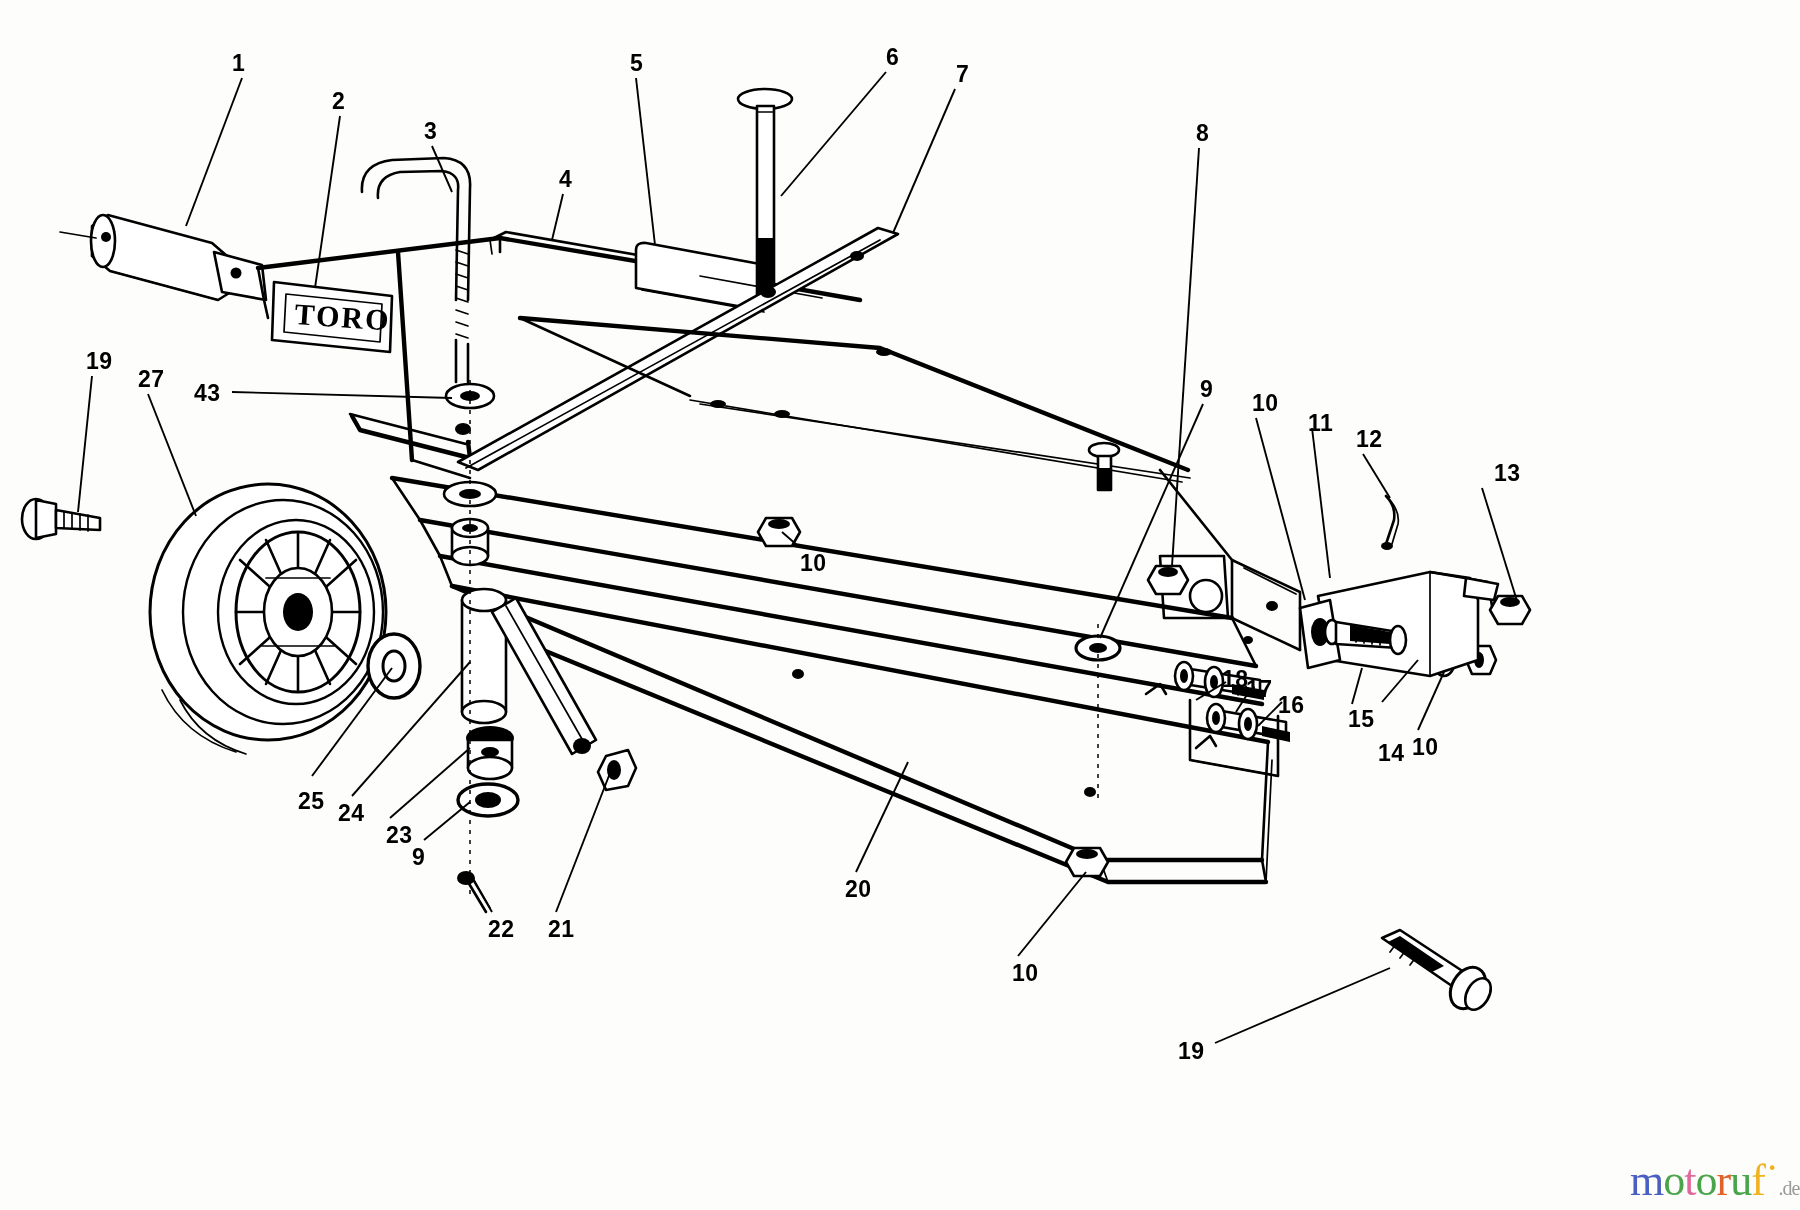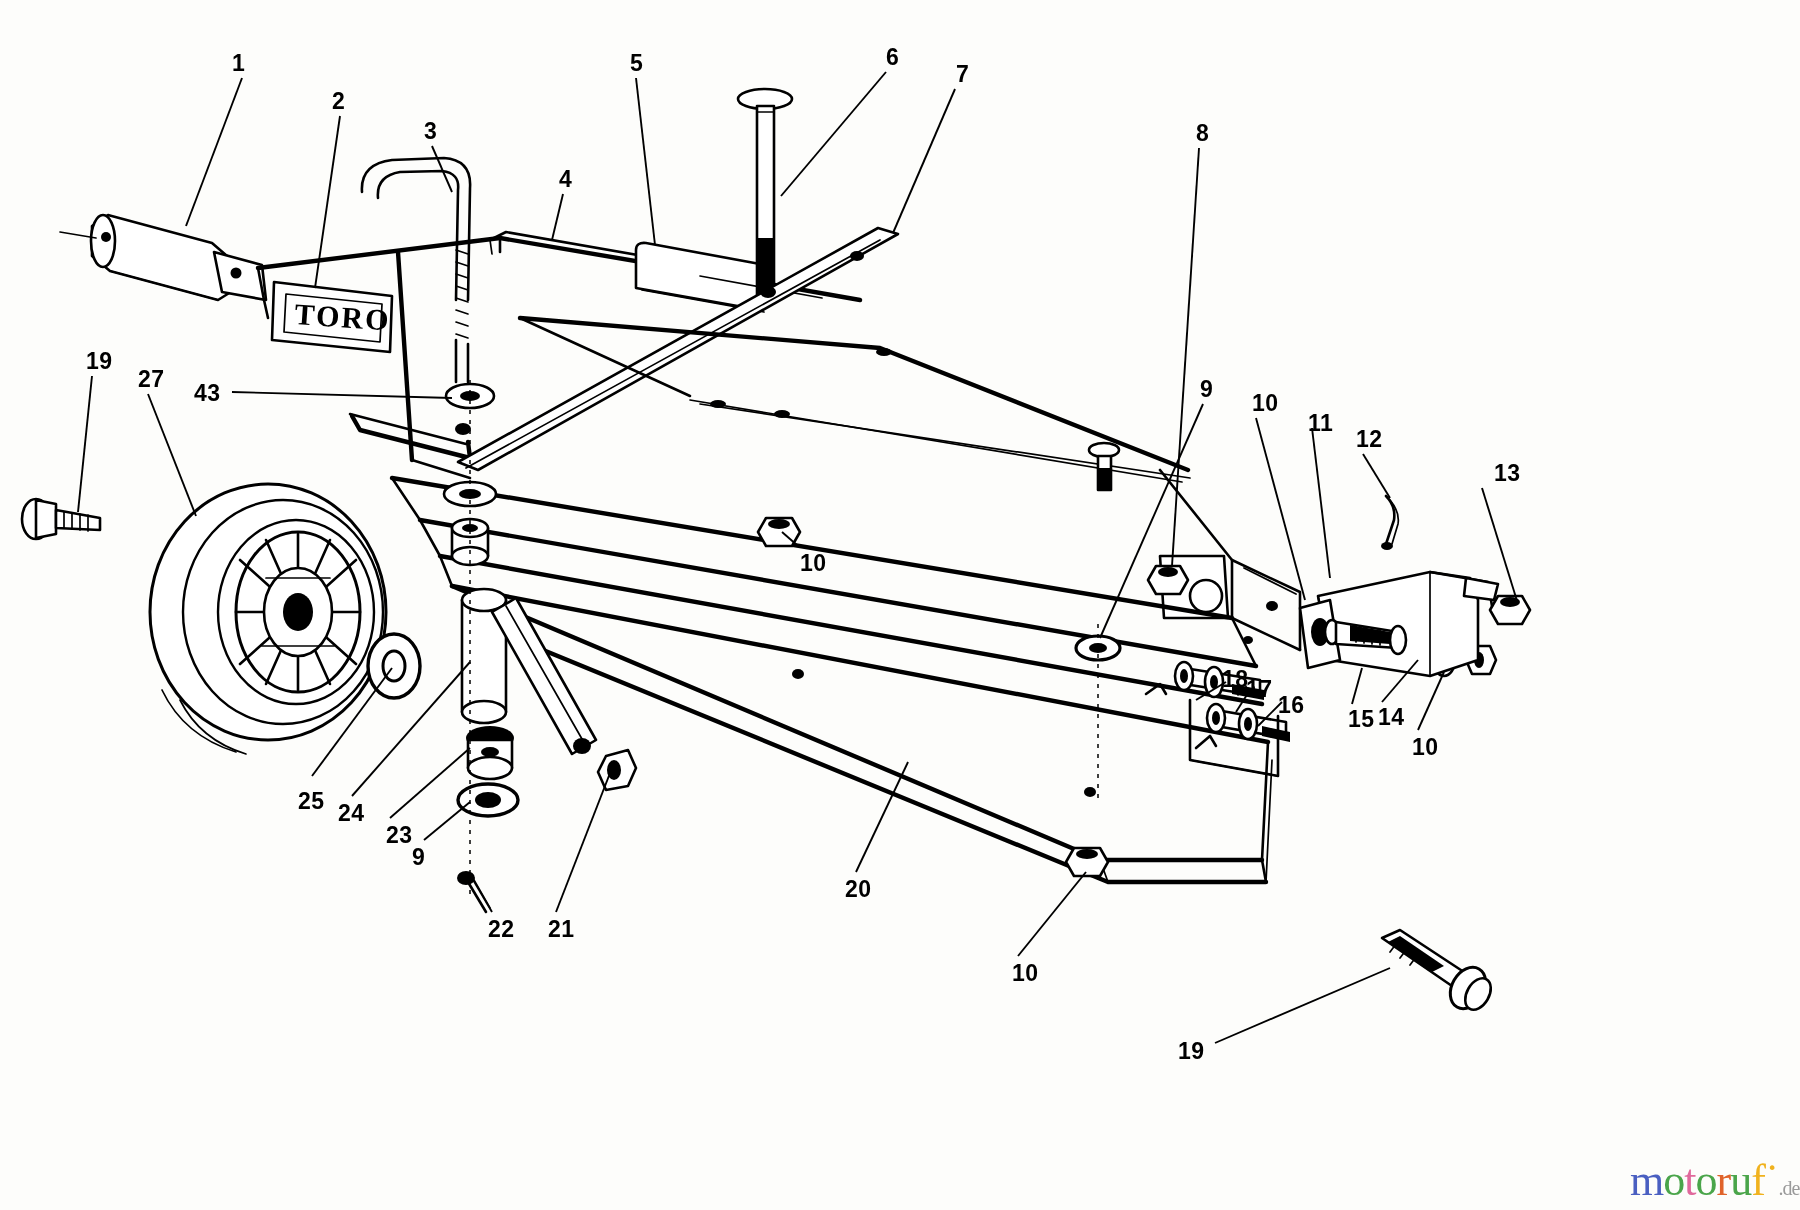--- a/index.html
+++ b/index.html
@@ -368,21 +368,21 @@
       <div class="num" style="left: 559px; top: 168px;">4</div>
       <div class="num" style="left: 630px; top: 52px;">5</div>
       <div class="num" style="left: 886px; top: 46px;">6</div>
       <div class="num" style="left: 956px; top: 63px;">7</div>
       <div class="num" style="left: 1196px; top: 122px;">8</div>
       <div class="num" style="left: 1200px; top: 378px;">9</div>
       <div class="num" style="left: 1252px; top: 392px;">10</div>
       <div class="num" style="left: 1308px; top: 412px;">11</div>
       <div class="num" style="left: 1356px; top: 428px;">12</div>
       <div class="num" style="left: 1478px; top: 462px; margin-left: 16px;">13</div>
-      <div class="num" style="left: 1378px; top: 706px; text-align: right;">14</div>
+      <div class="num" style="left: 1378px; top: 742px; text-align: right;">14</div>
       <div class="num" style="left: 1348px; top: 708px;">15</div>
       <div class="num" style="left: 1278px; top: 694px;">16</div>
       <div class="num" style="left: 1246px; top: 678px;">17</div>
       <div class="num" style="left: 1222px; top: 668px;">18</div>
       <div class="num" style="left: 86px; top: 350px;">19</div>
       <div class="num" style="left: 1178px; top: 1040px;">19</div>
       <div class="num" style="left: 845px; top: 878px;">20</div>
       <div class="num" style="left: 548px; top: 918px;">21</div>
       <div class="num" style="left: 488px; top: 918px;">22</div>
       <div class="num" style="left: 386px; top: 824px;">23</div>

